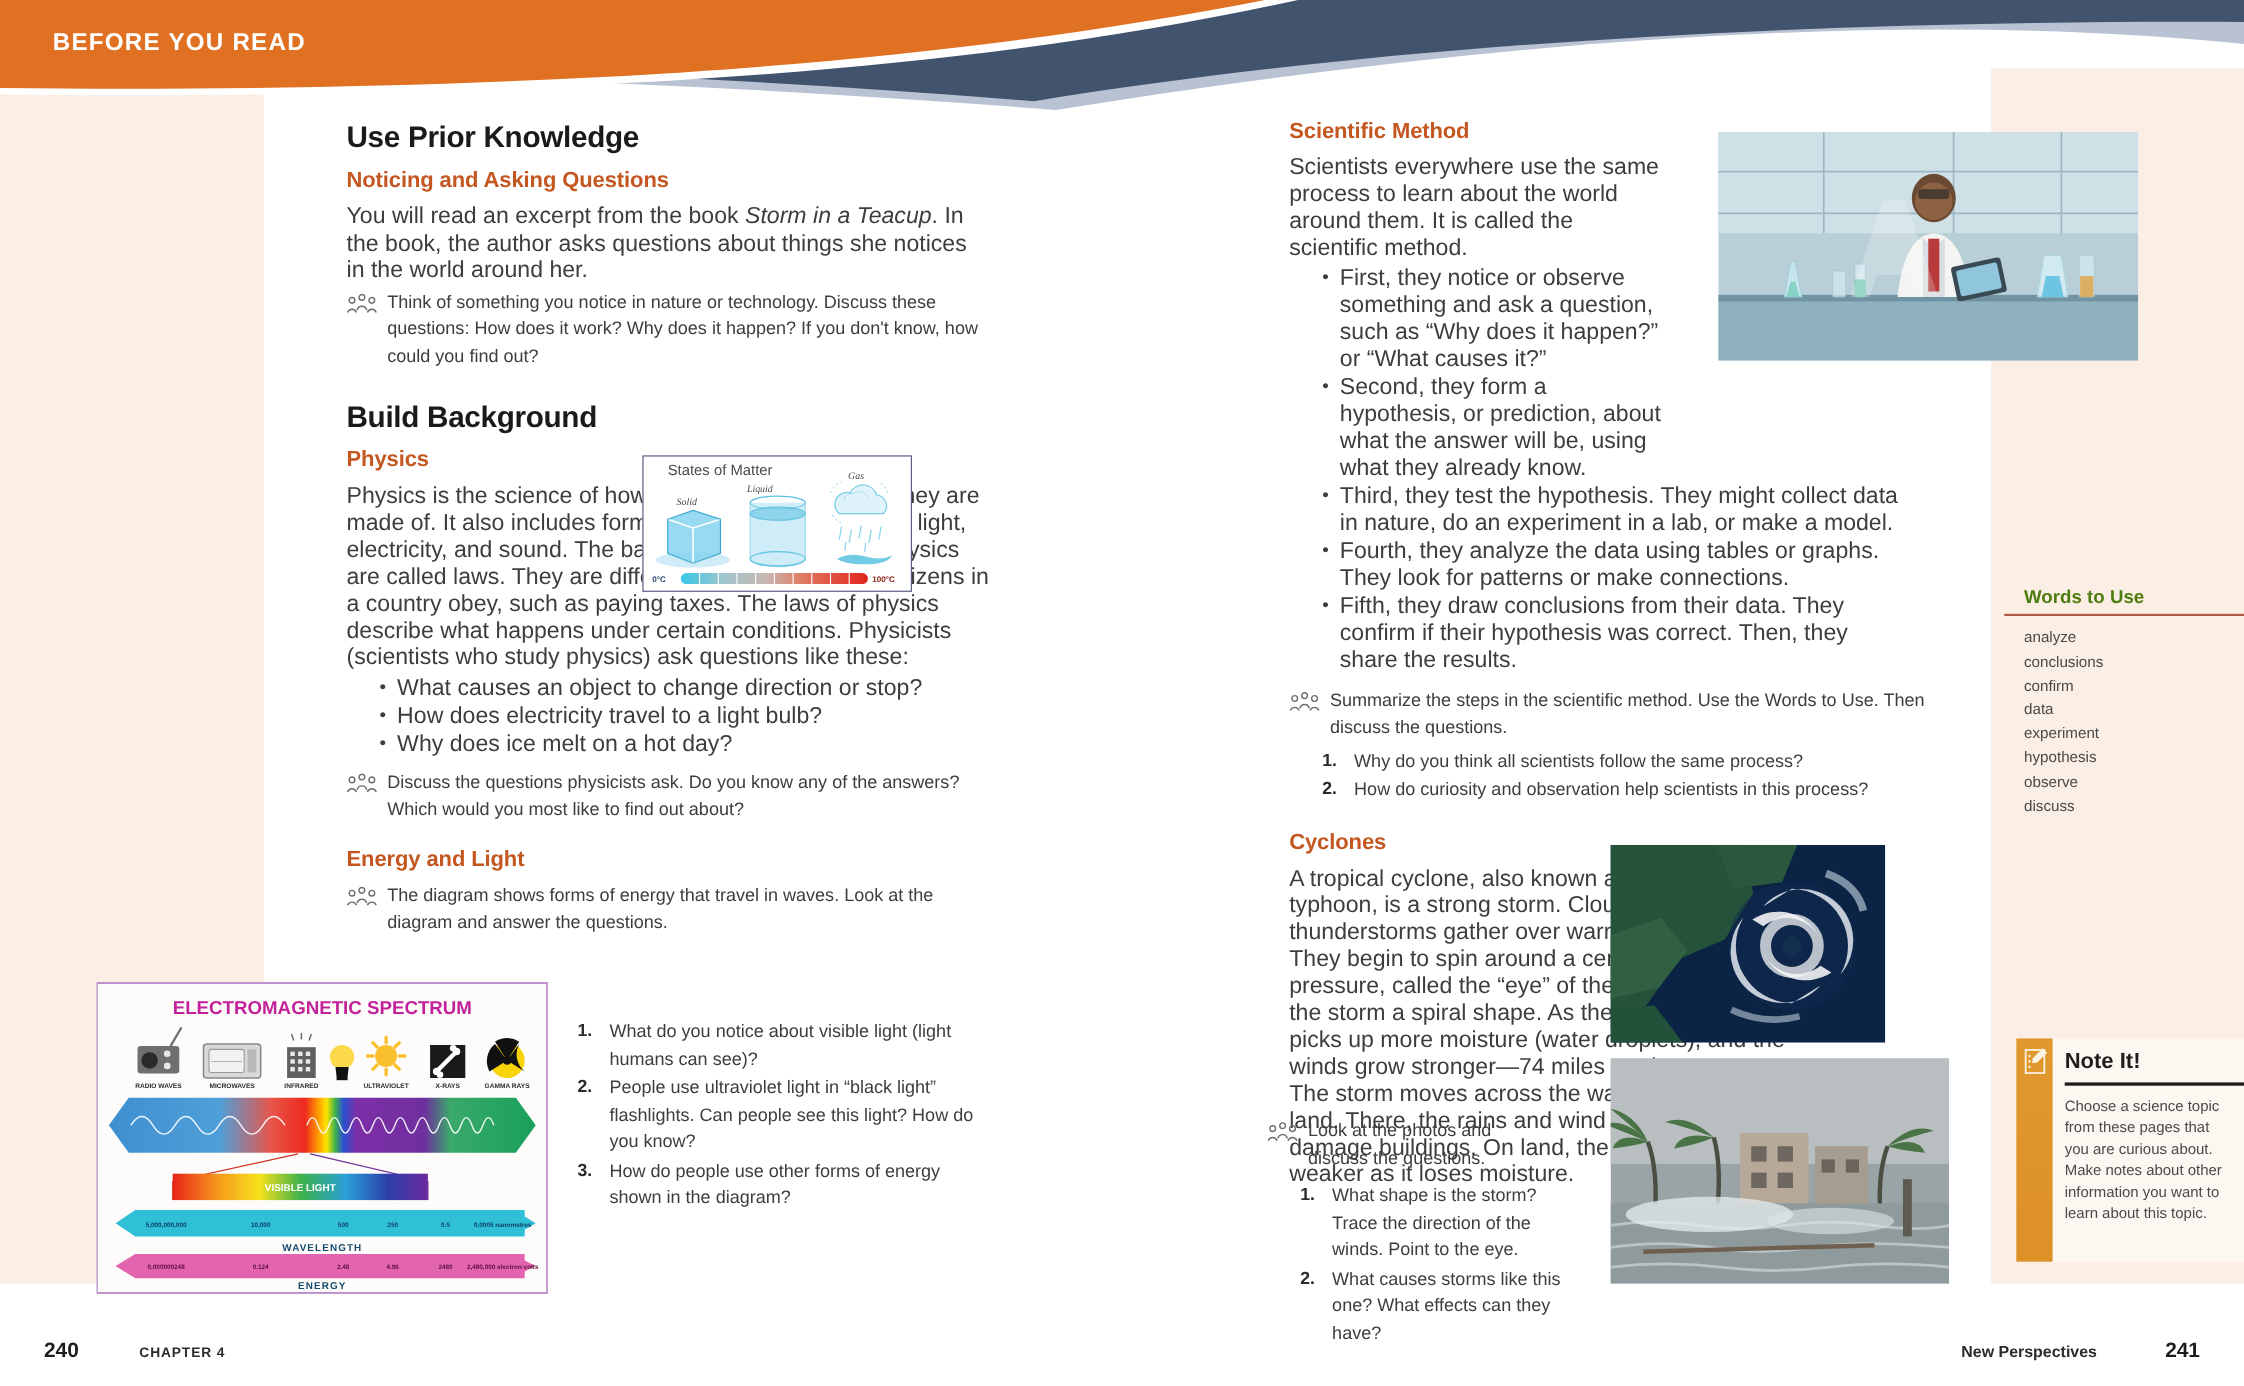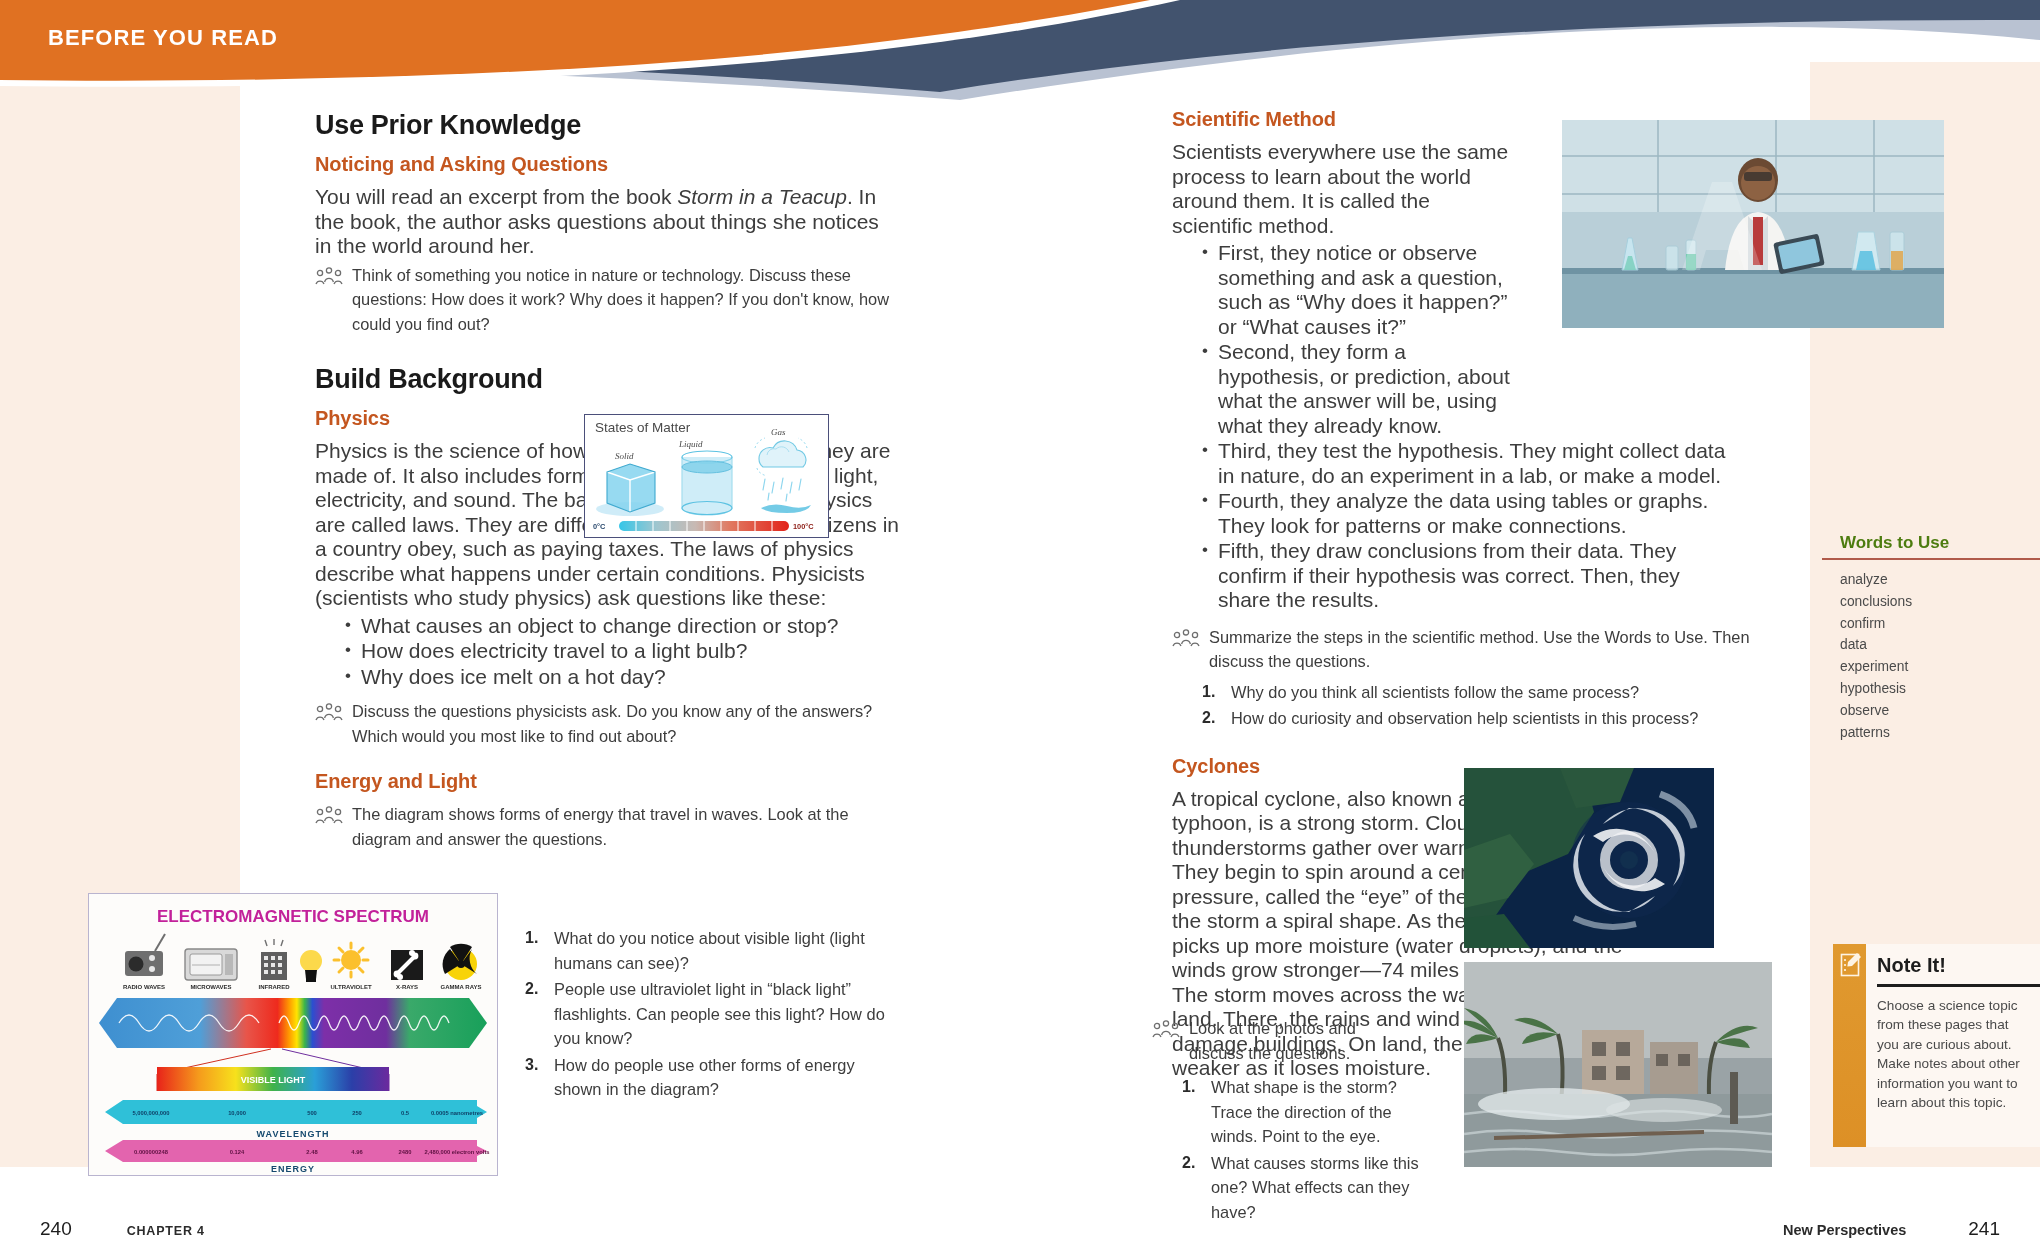--- a/index.html
+++ b/index.html
@@ -82,21 +82,21 @@
     content: counter(n) "."; position: absolute; left: 0; top: 0;
     font-weight: bold; color: #2b2b2b; font-size: 16px;
   }
 
   
   .som {
     position: absolute; left: 584px; top: 414px; width: 245px; height: 124px;
     border: 1.5px solid #4b4f7a; background: #ffffff;
   }
   .som-title {
-    position: absolute; left: 10px; top: 5px; font-size: 13.5px; color: #4a4a4a;
+    position: absolute; left: 22px; top: 5px; font-size: 13.5px; color: #4a4a4a;
   }
   .som svg { position: absolute; left: 0; top: 0; }
 
   
   .ems {
     position: absolute; left: 88px; top: 893px; width: 410px; height: 283px;
     border: 1px solid #b9b4cf; background: #a21caf;
   }
   .ems svg { display: block; }
 
@@ -132,21 +132,21 @@
     background: linear-gradient(180deg, #e0992f 0%, #dd9026 100%);
   }
   .noteit-bar svg { position: absolute; left: 6px; top: 8px; }
   .noteit-body { position: absolute; left: 44px; top: 10px; width: 190px; }
   .noteit-title { font-size: 20px; font-weight: bold; color: #1d1d1d; }
   .noteit-rule { height: 2.5px; background: #1d1d1d; margin: 7px 0 9px 0; width: 175px; }
   .noteit-text { font-size: 13.6px; line-height: 19.5px; color: #4a4a4a; width: 145px; }
 
   
   .footer-l { position: absolute; left: 40px; top: 1218px; display: flex; align-items: baseline; }
-  .pgnum { font-size: 19px; font-weight: normal; color: #1d1d1d; }
+  .pgnum { font-size: 19px; font-weight: bold; color: #1d1d1d; }
   .chap {
     font-size: 12.5px; font-weight: bold; letter-spacing: 0.8px;
     color: #2b2b2b; margin-left: 55px;
   }
   .footer-r {
     position: absolute; right: 40px; top: 1218px;
     display: flex; align-items: baseline;
   }
   .bookname { font-size: 14.5px; font-weight: bold; color: #2b2b2b; margin-right: 62px; }
 </style>
@@ -603,21 +603,21 @@
     <div class="wtu-title">Words to Use</div>
     <div class="wtu-rule"></div>
     <div class="wtu-list">
       <div>analyze</div>
       <div>conclusions</div>
       <div>confirm</div>
       <div>data</div>
       <div>experiment</div>
       <div>hypothesis</div>
       <div>observe</div>
-      <div>patterns</div>
+      <div>discuss</div>
     </div>
   </div>
 
   <div class="noteit">
     <div class="noteit-bar">
       <svg width="22" height="26" viewBox="0 0 22 26">
         <rect x="2.5" y="2.5" width="17" height="21" fill="none" stroke="#fdf3e4" stroke-width="1.6"></rect>
         <g fill="#fdf3e4">
           <circle cx="6" cy="8" r="1.1"></circle>
             <circle cx="6" cy="13" r="1.1"></circle>

